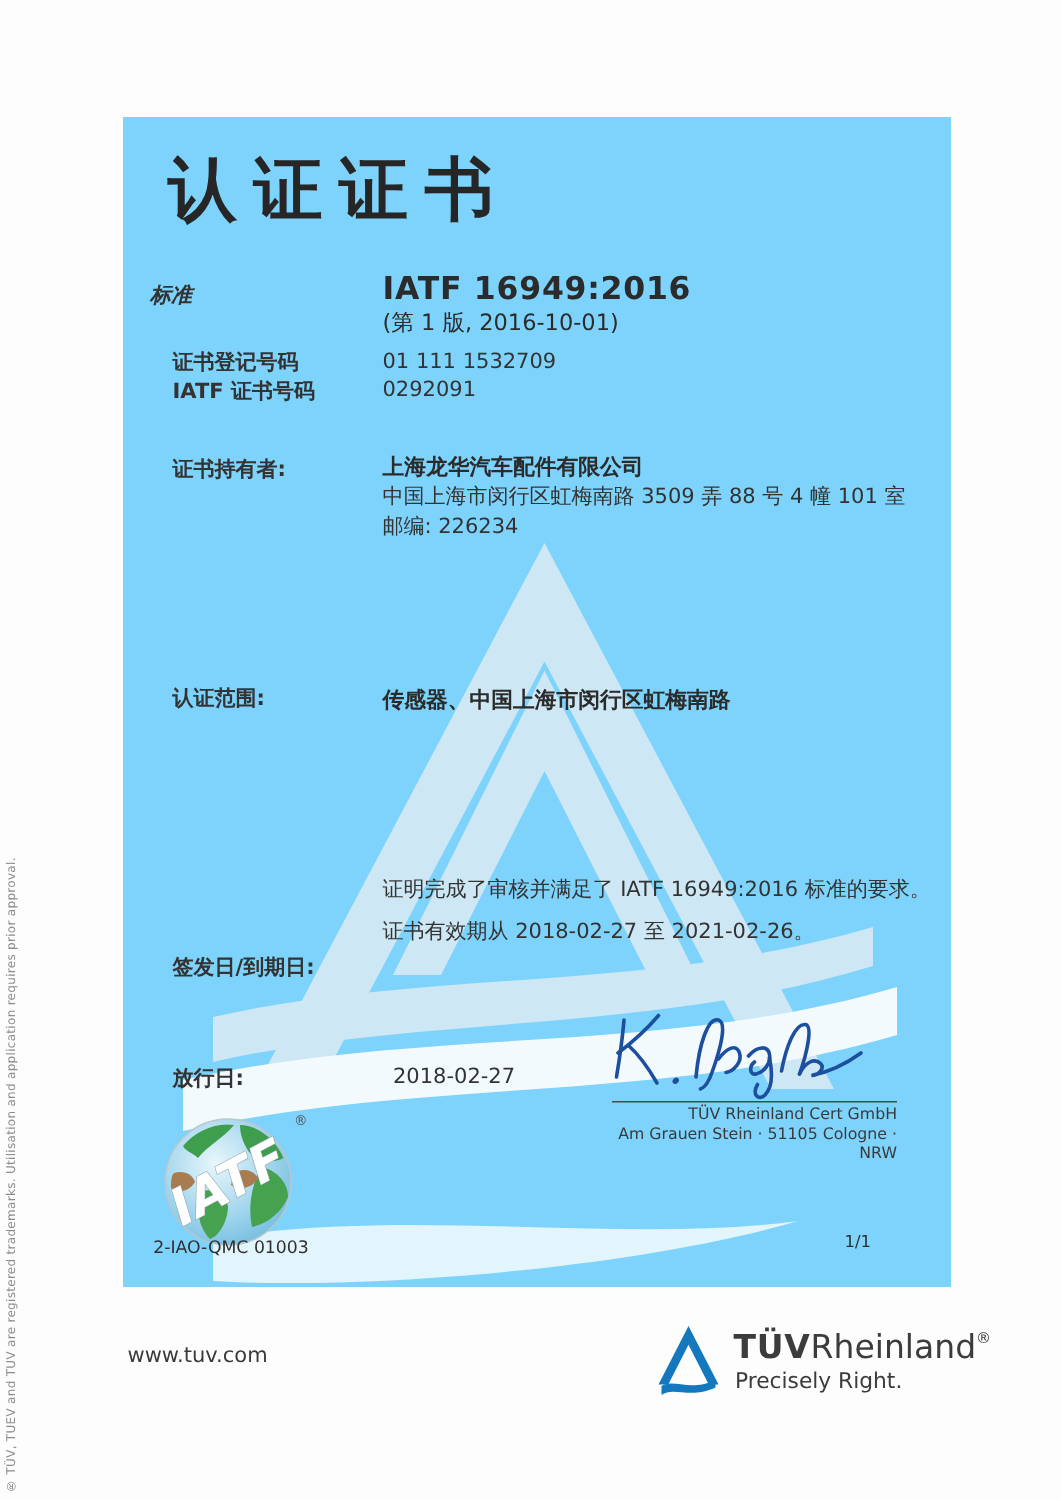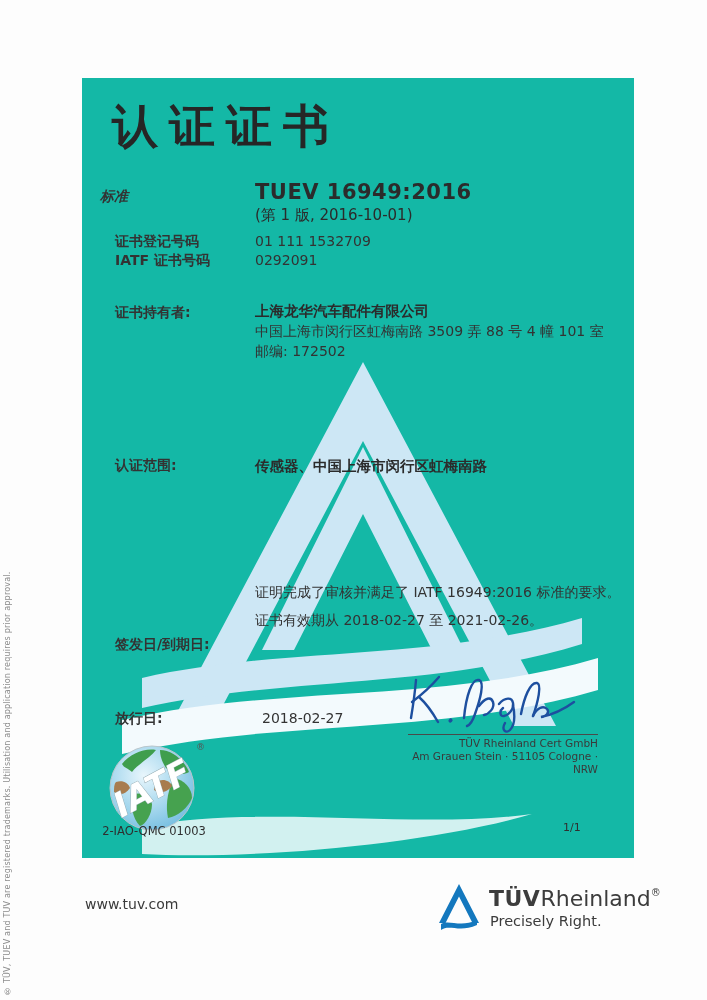--- a/index.html
+++ b/index.html
@@ -16,21 +16,21 @@
   
   .side-note {
     position:absolute; left:3px; top:545px; height:450px;
     writing-mode:vertical-rl; transform:rotate(180deg);
     font-size:8px; color:#8c8c8c; letter-spacing:.2px; white-space:nowrap;
   }
 
   
   .panel {
     position:absolute; left:82px; top:78px; width:552px; height:780px;
-    background:#14b8a6;
+    background:#7dd3fc;
   }
   .wm { position:absolute; left:0; top:0; width:552px; height:780px; pointer-events:none; }
 
   .abs { position:absolute; }
 
   .cert-title {
     left:30px; top:18px;
     font-size:46px; font-weight:700; letter-spacing:11px; color:#262626;
   }
   .lbl  { font-size:14px; font-weight:600; color:#333; }
@@ -67,33 +67,33 @@
     <polygon points="281,284 88,648 130,648 281,363 432,648 474,648" fill="#cde7f5"></polygon>
     <polygon points="281,369 180,572 212,572 281,436 350,572 382,572" fill="#cde7f5"></polygon>
     <path d="M60,600 C200,568 350,584 500,540 L500,566 C350,612 200,598 60,630 Z" fill="#cde7f5"></path>
     <path d="M40,642 C200,606 360,626 516,580 L516,612 C360,658 200,640 40,676 Z" fill="#f3fafd"></path>
     <path d="M60,748 C190,726 330,752 450,736 C340,768 160,782 60,776 Z" fill="#f3fafd" opacity="0.85"></path>
   </svg>
 
   <div class="abs cert-title">认证证书</div>
 
   <div class="abs lbl" style="left:18px; top:110px;font-style:italic;">标准</div>
-  <div class="abs std-val" style="left:173px; top:102px;">TUEV 16949:2016</div>
+  <div class="abs std-val" style="left:173px; top:102px;">IATF 16949:2016</div>
   <div class="abs std-ed" style="left:173px; top:128px;">(第 1 版, 2016-10-01)</div>
 
   <div class="abs lbl" style="left:33px; top:155px;">证书登记号码</div>
   <div class="abs val" style="left:173px; top:155px;">01 111 1532709</div>
   <div class="abs lbl" style="left:33px; top:174px;">IATF 证书号码</div>
   <div class="abs val" style="left:173px; top:174px;">0292091</div>
 
   <div class="abs lbl" style="left:33px; top:226px;">证书持有者:</div>
   <div class="abs" style="left:173px; top:224px;">
     <div class="bold14">上海龙华汽车配件有限公司</div>
     <div class="addr">中国上海市闵行区虹梅南路 3509 弄 88 号 4 幢 101 室</div>
-    <div class="addr">邮编: 172502</div>
+    <div class="addr">邮编: 226234</div>
   </div>
 
   <div class="abs lbl" style="left:33px; top:379px;">认证范围:</div>
   <div class="abs bold14" style="left:173px; top:379px;">传感器、中国上海市闵行区虹梅南路</div>
 
   <div class="abs val" style="left:173px; top:506px; width:370px;">证明完成了审核并满足了 IATF 16949:2016 标准的要求。</div>
 
   <div class="abs lbl" style="left:33px; top:558px;">签发日/到期日:</div>
   <div class="abs val" style="left:173px; top:534px;">证书有效期从 2018-02-27 至 2021-02-26。</div>
 

